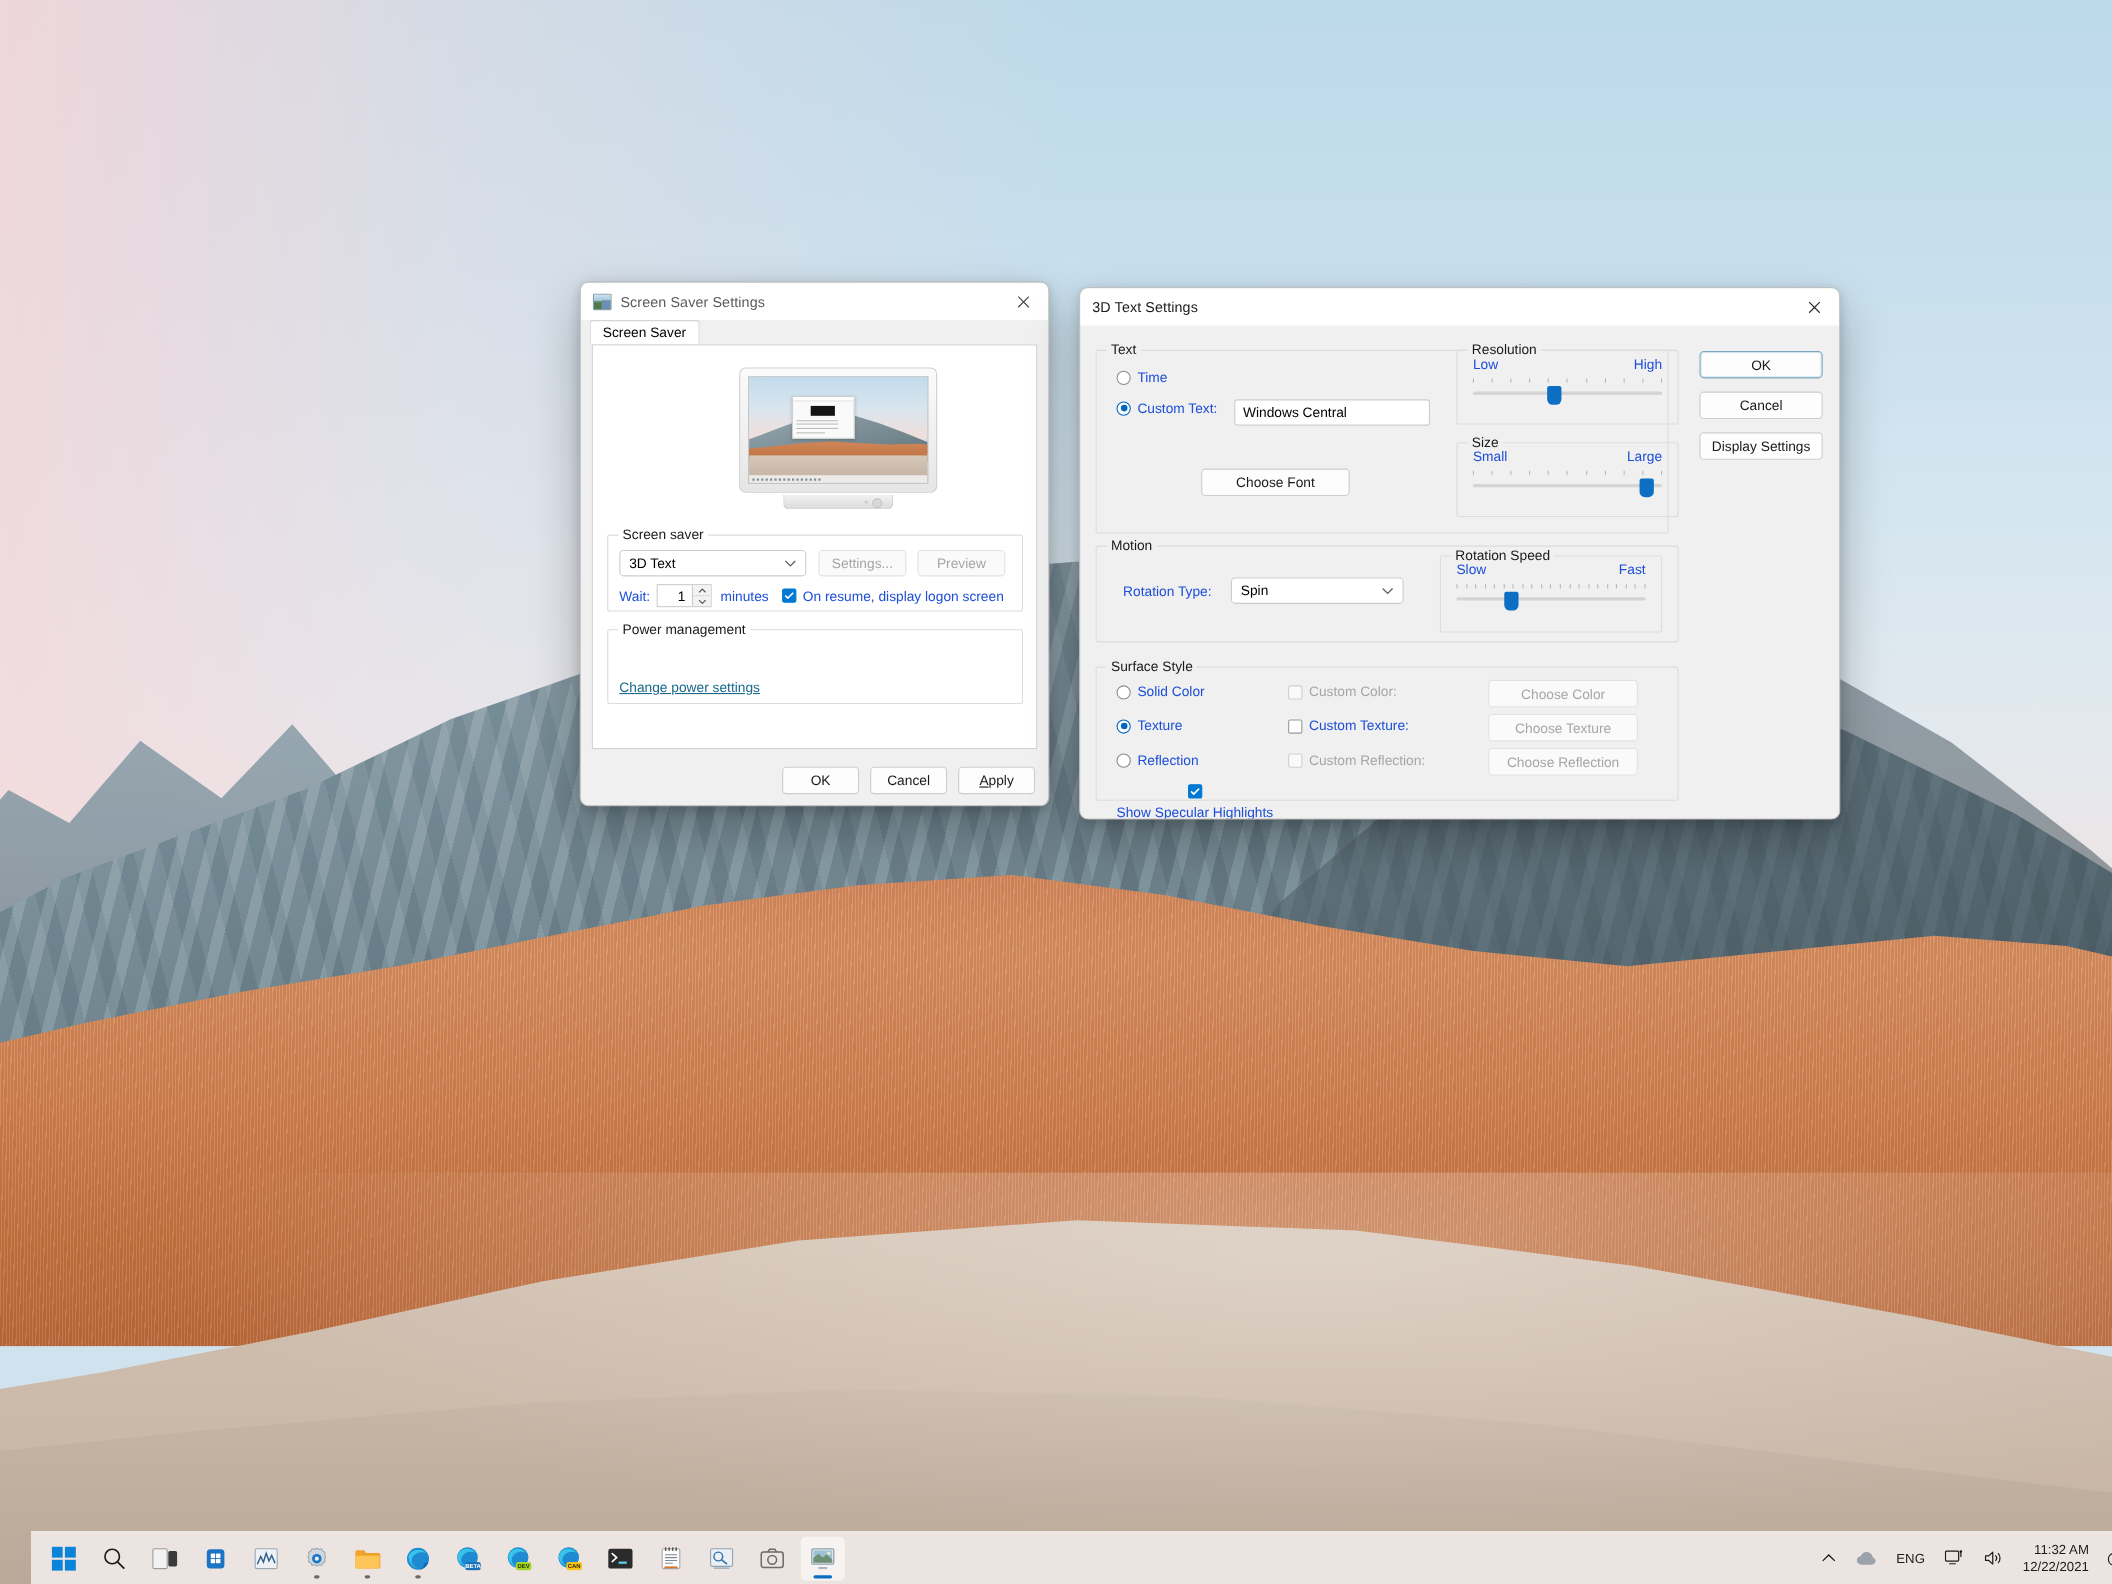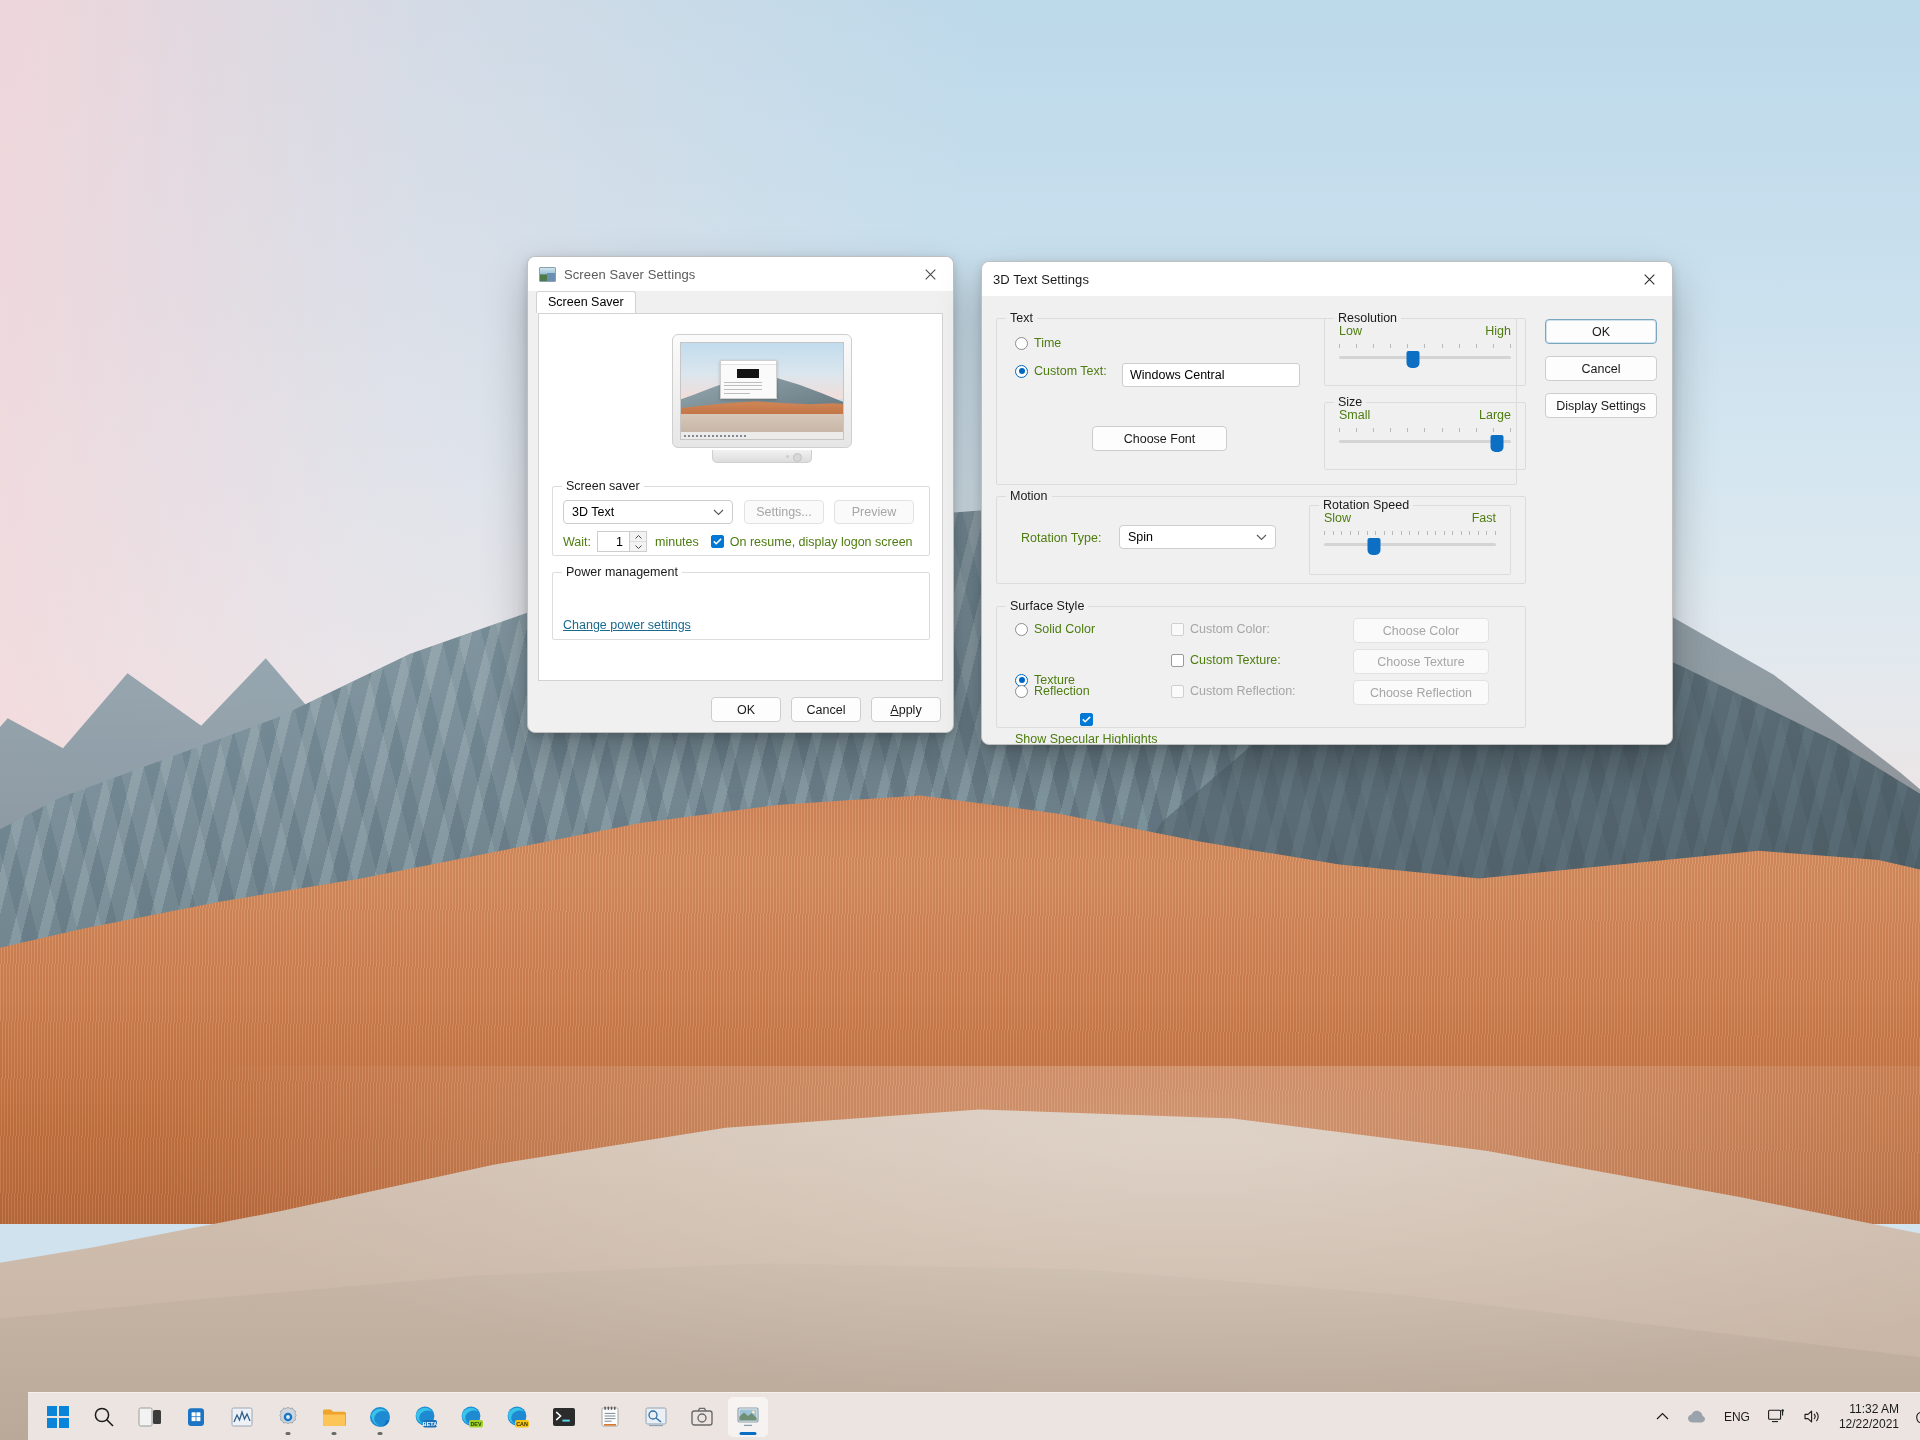--- a/index.html
+++ b/index.html
@@ -151,21 +151,21 @@
 
   .ck { width:13px; height:13px; border:1px solid #9a9a9a; border-radius:2px; background:#fff;
        display:inline-flex; align-items:center; justify-content:center; flex:0 0 auto; }
   .ck.on { background:#0078d4; border-color:#0078d4; }
   .ck.dis { border-color:#cfcfcf; background:#fafafa; }
   .rd { width:13px; height:13px; border:1px solid #8d8d8d; border-radius:50%; background:#fff;
        display:inline-flex; align-items:center; justify-content:center; flex:0 0 auto; }
   .rd.on { border:1px solid #0067c0; }
   .rd.on::after { content:""; width:6px; height:6px; border-radius:50%; background:#0067c0; }
 
-  .lbl { font-size:12.5px; color:#4d7c0f; white-space:nowrap; }
+  .lbl { font-size:12.5px; color:#1d4ed8; white-space:nowrap; }
   .lbl.dis { color:#a6a6a6; }
   .ctlrow { display:flex; align-items:center; gap:6px; }
   .link { font-size:12.5px; color:#1a6a8e; text-decoration:underline; cursor:pointer; }
 
   
   .slider { position:relative; height:26px; }
   .slider .ticks { position:absolute; left:0; right:0; top:0; height:6px;
     display:flex; justify-content:space-between; }
   .slider .ticks i { width:1px; height:4px; background:#b9b9b9; display:block; }
   .slider .track { position:absolute; left:0; right:0; top:12px; height:3px;
@@ -495,21 +495,21 @@
       <div class="ctlrow" style="position:absolute; left:18px; top:15px;">
         <span class="rd"></span>
         <span class="lbl">Solid Color</span>
       </div>
       <div class="ctlrow" style="position:absolute; left:174px; top:15px;">
         <span class="ck dis"></span>
         <span class="lbl dis">Custom Color:</span>
       </div>
       <div class="btn disabled" style="position:absolute; left:356px; top:11px; width:136px; height:25px;">Choose Color</div>
 
-      <div class="ctlrow" style="position:absolute; left:18px; top:46px;margin-top:20px;">
+      <div class="ctlrow" style="position:absolute; left:18px; top:46px;">
         <span class="rd on"></span>
         <span class="lbl">Texture</span>
       </div>
       <div class="ctlrow" style="position:absolute; left:174px; top:46px;">
         <span class="ck"></span>
         <span class="lbl">Custom Texture:</span>
       </div>
       <div class="btn disabled" style="position:absolute; left:356px; top:42px; width:136px; height:25px;">Choose Texture</div>
 
       <div class="ctlrow" style="position:absolute; left:18px; top:77px;">

